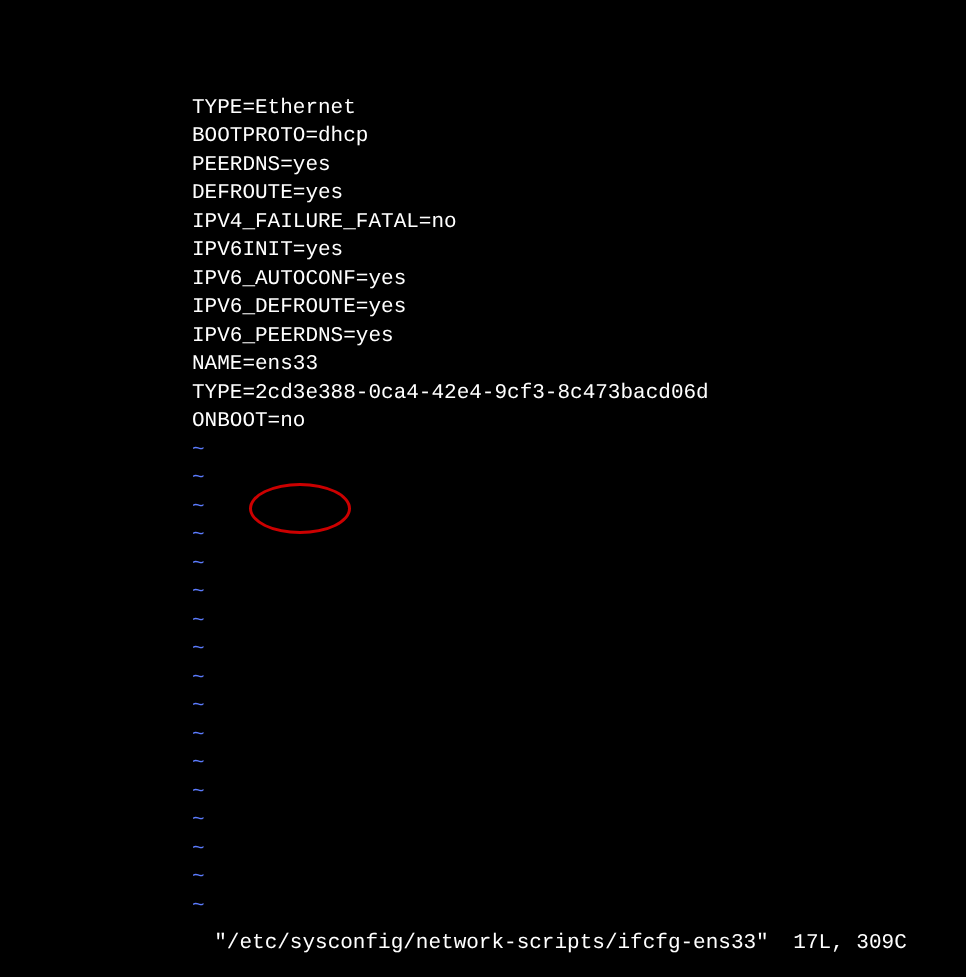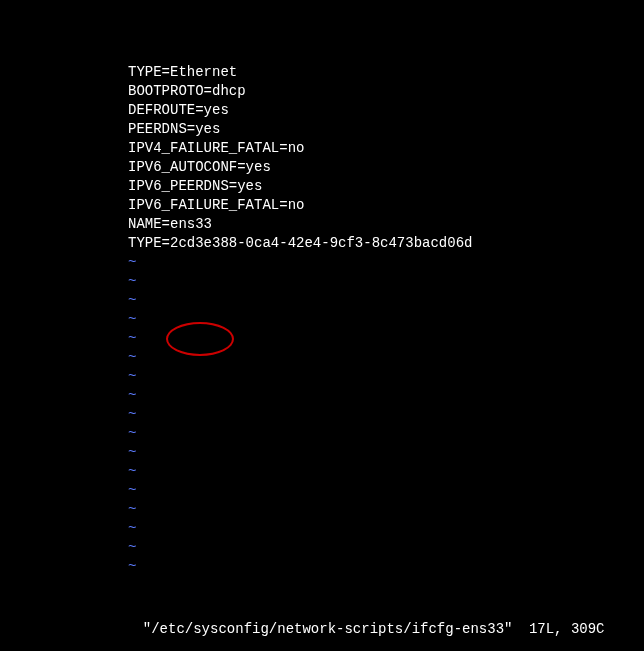--- a/index.html
+++ b/index.html
@@ -42,28 +42,30 @@
       pointer-events: none;
     }
   </style>
 </head>
 <body>
 
 <div class="editor">
   <div id="config-lines">
       <div class="line">TYPE=Ethernet</div>
       <div class="line">BOOTPROTO=dhcp</div>
+      <div class="line">PEERDNS=yes</div>
       <div class="line">DEFROUTE=yes</div>
-      <div class="line">PEERDNS=yes</div>
       <div class="line">IPV4_FAILURE_FATAL=no</div>
+      <div class="line">IPV6INIT=yes</div>
       <div class="line">IPV6_AUTOCONF=yes</div>
+      <div class="line">IPV6_DEFROUTE=yes</div>
       <div class="line">IPV6_PEERDNS=yes</div>
-      <div class="line">IPV6_FAILURE_FATAL=no</div>
       <div class="line">NAME=ens33</div>
       <div class="line">TYPE=2cd3e388-0ca4-42e4-9cf3-8c473bacd06d</div>
+      <div class="line">ONBOOT=no</div>
     </div>
   <div id="tilde-lines">
       <div class="line tilde">~</div>
       <div class="line tilde">~</div>
       <div class="line tilde">~</div>
       <div class="line tilde">~</div>
       <div class="line tilde">~</div>
       <div class="line tilde">~</div>
       <div class="line tilde">~</div>
       <div class="line tilde">~</div>

